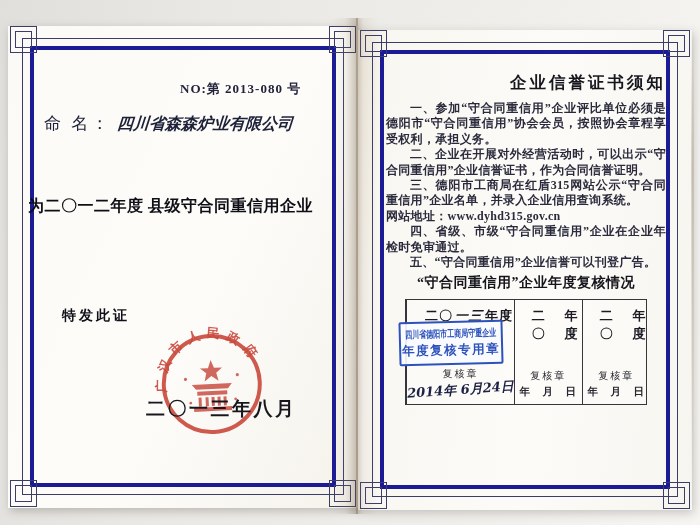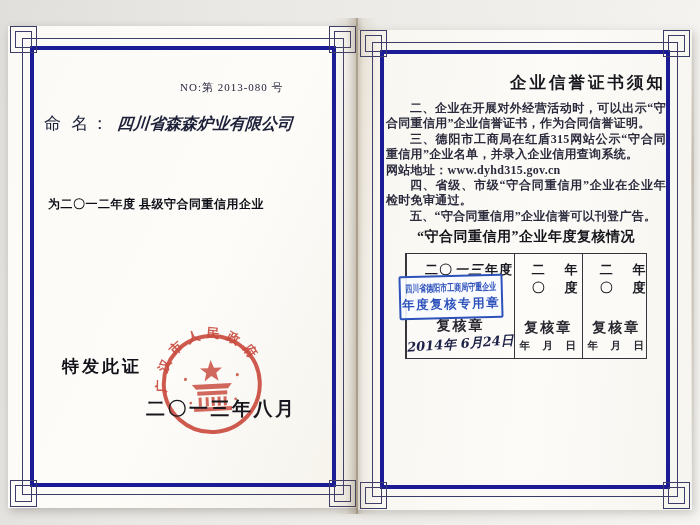--- a/index.html
+++ b/index.html
@@ -20,44 +20,44 @@
     box-shadow:2px 3px 9px rgba(60,55,45,0.24);
   }
   .frame-outer{position:absolute;top:12px;bottom:13px;left:14px;right:14px;border:1.5px solid #3c3c68;}
   .frame-inner{position:absolute;top:20px;bottom:21px;left:22px;right:22px;border:4px solid #1b1b95;}
   .corner{position:absolute;width:25px;height:25px;border:1.5px solid #3c3c68;}
   .corner::after{content:"";position:absolute;inset:4px;border:1.5px solid #3c3c68;}
   .corner.tl{left:2px;top:0;}   .corner.tr{right:2px;top:0;}
   .corner.bl{left:2px;bottom:1px;} .corner.br{right:2px;bottom:1px;}
 
   
-  .cert-no{position:absolute;left:172px;top:54px;font-size:11px;font-weight:400;color:#23233c;letter-spacing:1px;}
+  .cert-no{position:absolute;left:172px;top:54px;font-size:13px;font-weight:700;color:#23233c;letter-spacing:1px;}
   .name-line{position:absolute;left:36px;top:86px;color:#1c2038;white-space:nowrap;}
   .name-label{font-size:17px;font-weight:normal;letter-spacing:3px;}
   .hand{font-family:"DejaVu Serif", serif;font-style:italic;}
   .name-value{display:inline-block;font-size:16px;font-weight:bold;margin-left:6px;transform:skewX(-4deg);}
-  .award-line{position:absolute;left:40px;top:170px;font-size:12px;font-weight:bold;color:#0e0e16;letter-spacing:0.5px;white-space:pre;}
-  .issue-line{position:absolute;left:54px;top:281px;font-size:17px;font-weight:bold;letter-spacing:3px;color:#101018;margin-top:48px;}
+  .award-line{position:absolute;left:20px;top:170px;font-size:16px;font-weight:bold;color:#0e0e16;letter-spacing:0.5px;white-space:pre;}
+  .issue-line{position:absolute;left:54px;top:281px;font-size:14px;font-weight:bold;letter-spacing:3px;color:#101018;}
   .seal-svg{position:absolute;left:128px;top:286px;width:152px;height:152px;z-index:2;transform:rotate(-3deg);opacity:0.93;}
   .date-line{position:absolute;left:138px;top:370px;font-size:19px;font-weight:bold;letter-spacing:2.5px;color:#16161c;z-index:3;}
 
   
   .rp-content{position:absolute;left:28px;right:26px;top:42px;color:#2a2a3c;}
   .notice-title{text-align:right;font-size:16.5px;font-weight:bold;letter-spacing:3px;color:#16161d;margin-bottom:7px;}
   .para{margin:0;font-size:12px;line-height:15.4px;font-weight:600;text-align:justify;letter-spacing:0.3px;}
   .para.indent{text-indent:2em;}
   .review-title{text-align:center;font-size:14px;font-weight:bold;color:#14141b;margin-top:4px;letter-spacing:0.5px;}
   .review-table{position:relative;margin:7px auto 0;width:240px;height:104px;border:1.5px solid #35353b;display:flex;background:rgba(255,255,255,0.25);}
   .rt-col{flex:1;display:flex;flex-direction:column;border-left:1.5px solid #35353b;}
   .rt-col:first-child{border-left:none;flex:1.06;}
   .rt-head{display:flex;justify-content:center;align-items:center;gap:2px;padding-top:7px;font-size:13px;font-weight:bold;color:#1a1a22;letter-spacing:1px;margin-left:17px;}
   .head-gap{display:inline-block;width:18px;}
   .hand-fill{font-family:"DejaVu Serif",serif;font-style:italic;font-weight:bold;transform:skewX(-6deg);}
   .rt-bottom{margin-top:auto;padding-bottom:5px;text-align:center;}
-  .rt-seal-label{font-size:14px;font-weight:bold;letter-spacing:2px;color:#26262e;}
+  .rt-seal-label{font-size:10px;font-weight:normal;letter-spacing:2px;color:#26262e;}
   .rt-date{font-size:10.5px;font-weight:bold;letter-spacing:1px;color:#26262e;white-space:pre;margin-top:2px;}
   .rt-date.hand-date{font-family:"DejaVu Serif",serif;font-style:italic;font-size:13px;letter-spacing:0;color:#1c2145;transform:rotate(-4deg);margin-top:0;}
   .blue-stamp{
     position:absolute;left:-7px;top:21px;width:100px;height:40px;z-index:4;
     border:2.5px solid #2d52bb;border-radius:2px;background:rgba(250,251,255,0.92);
     transform:rotate(-1.5deg);display:flex;flex-direction:column;align-items:center;justify-content:center;color:#2d52bb;
   }
   .stamp-line1{font-size:10px;font-weight:bold;white-space:nowrap;transform:scaleX(0.70);}
   .stamp-line2{font-size:12.5px;font-weight:bold;letter-spacing:1.5px;margin-top:1px;}
 
@@ -120,20 +120,21 @@
     <div class="frame-outer"></div>
     <div class="frame-inner"></div>
     <div class="corner tl"></div>
     <div class="corner tr"></div>
     <div class="corner bl"></div>
     <div class="corner br"></div>
 
     <div class="rp-content">
       <div class="notice-title">企业信誉证书须知</div>
       <div id="paragraphs">
+          <p class="para indent">一、参加“守合同重信用”企业评比单位必须是德阳市“守合同重信用”协会会员，按照协会章程享受权利，承担义务。</p>
           <p class="para indent">二、企业在开展对外经营活动时，可以出示“守合同重信用”企业信誉证书，作为合同信誉证明。</p>
           <p class="para indent">三、德阳市工商局在红盾315网站公示“守合同重信用”企业名单，并录入企业信用查询系统。</p>
           <p class="para">网站地址：www.dyhd315.gov.cn</p>
           <p class="para indent">四、省级、市级“守合同重信用”企业在企业年检时免审通过。</p>
           <p class="para indent">五、“守合同重信用”企业信誉可以刊登广告。</p>
         </div>
       <div class="review-title">“守合同重信用”企业年度复核情况</div>
 
       <div class="review-table" id="review-table">
         <div class="blue-stamp">

